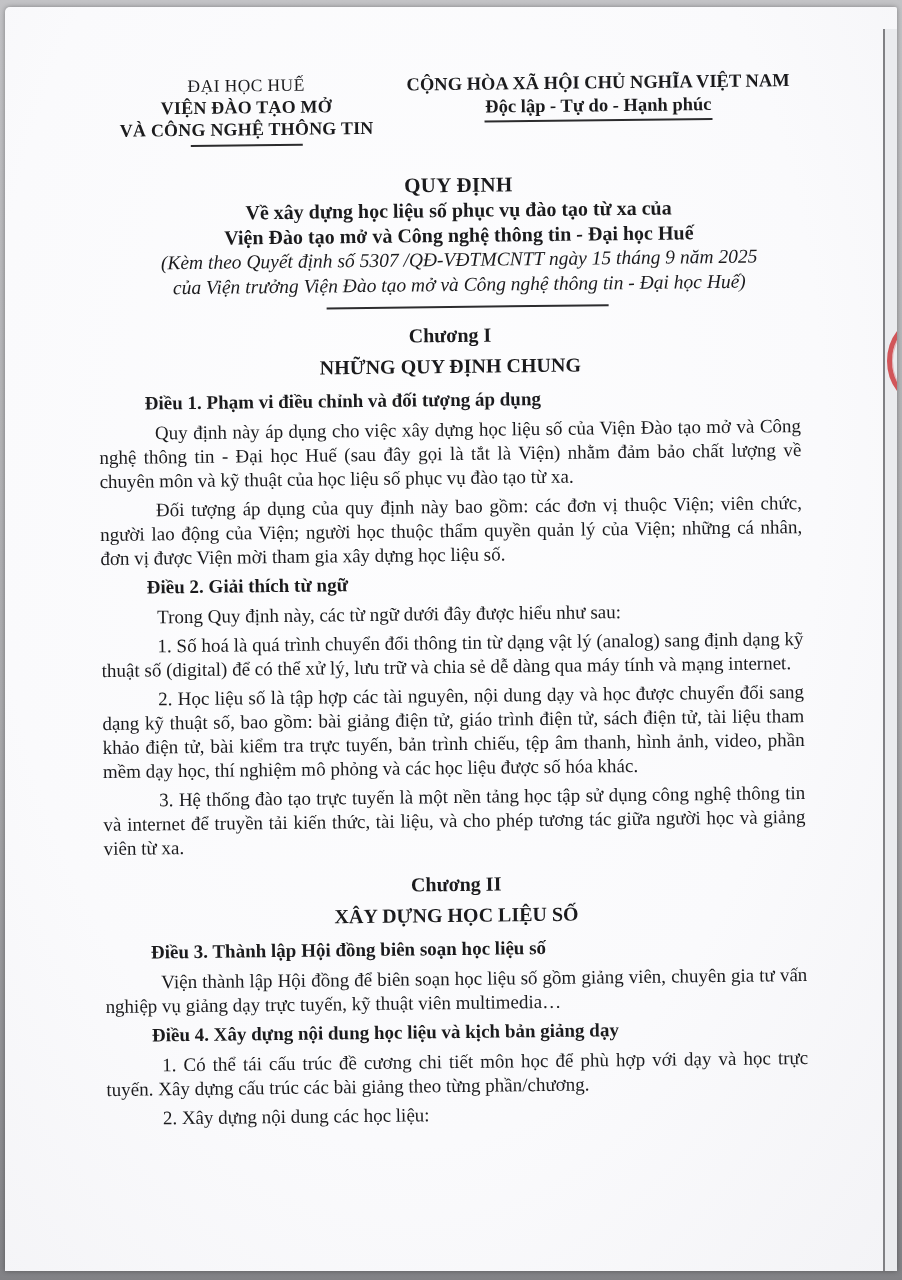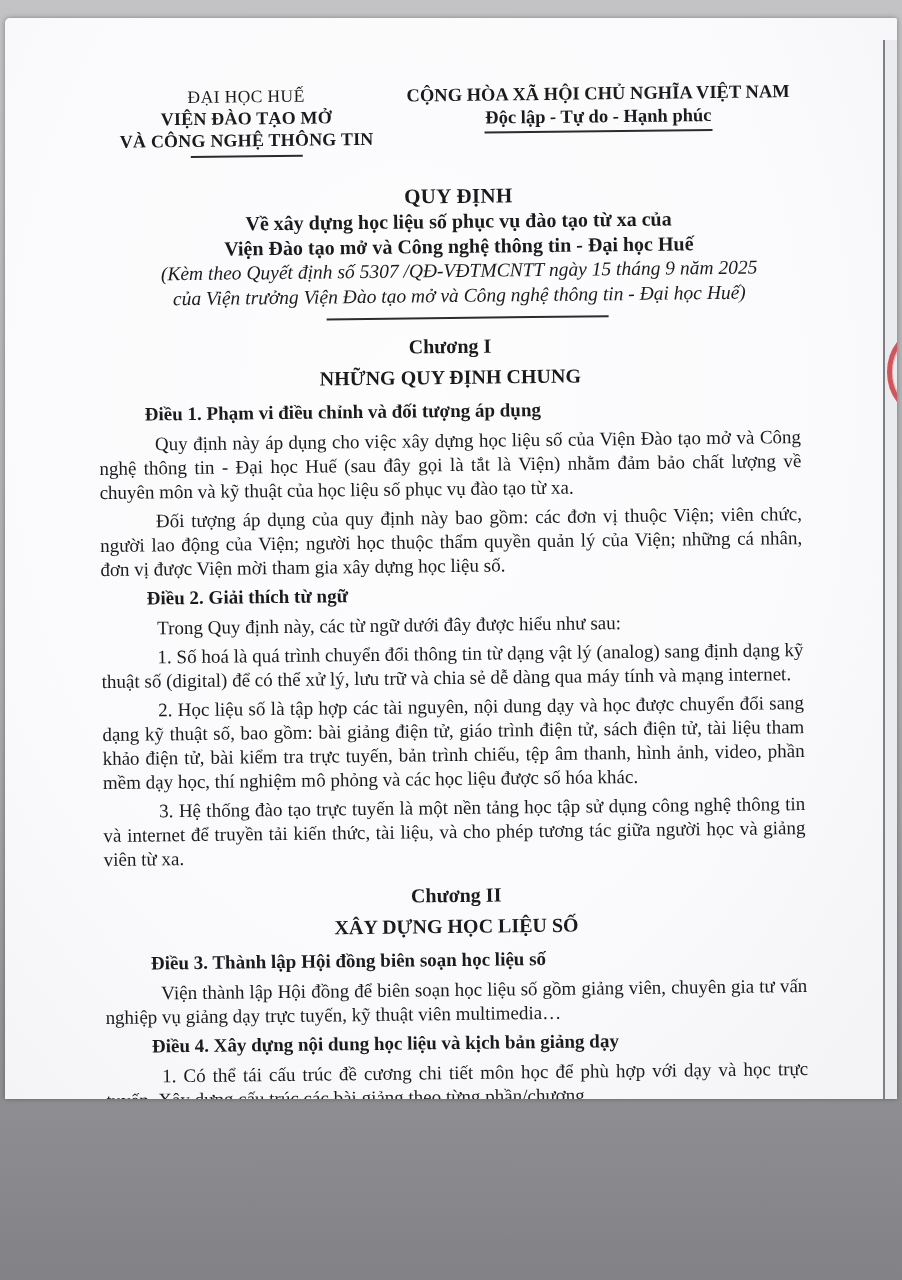--- a/index.html
+++ b/index.html
@@ -4,22 +4,22 @@
 <style>
   html, body { margin: 0; padding: 0; }
   body {
     width: 902px; height: 1280px;
     background: linear-gradient(180deg, #c3c3c6 0%, #ababae 55%, #828286 100%);
     position: relative; overflow: hidden;
     font-family: "Liberation Serif", "DejaVu Serif", serif;
     color: #1b1b1d;
   }
   .page {
-    position: absolute; left: 5px; top: 18px;
-    width: 892px; height: 1081px;
+    position: absolute; left: 5px; top: 7px;
+    width: 892px; height: 1264px;
     background: radial-gradient(ellipse at 45% 35%, #fdfdfe 0%, #fafafc 60%, #f3f3f6 100%);
     border-radius: 5px 2px 0 0;
     box-shadow: 0 0 5px rgba(0,0,0,0.35);
     overflow: hidden;
   }
   .edge-strip {
     position: absolute; right: 0; top: 22px; bottom: 0; width: 12px;
     background: #eaebee;
     border-left: 2px solid #808084;
   }

